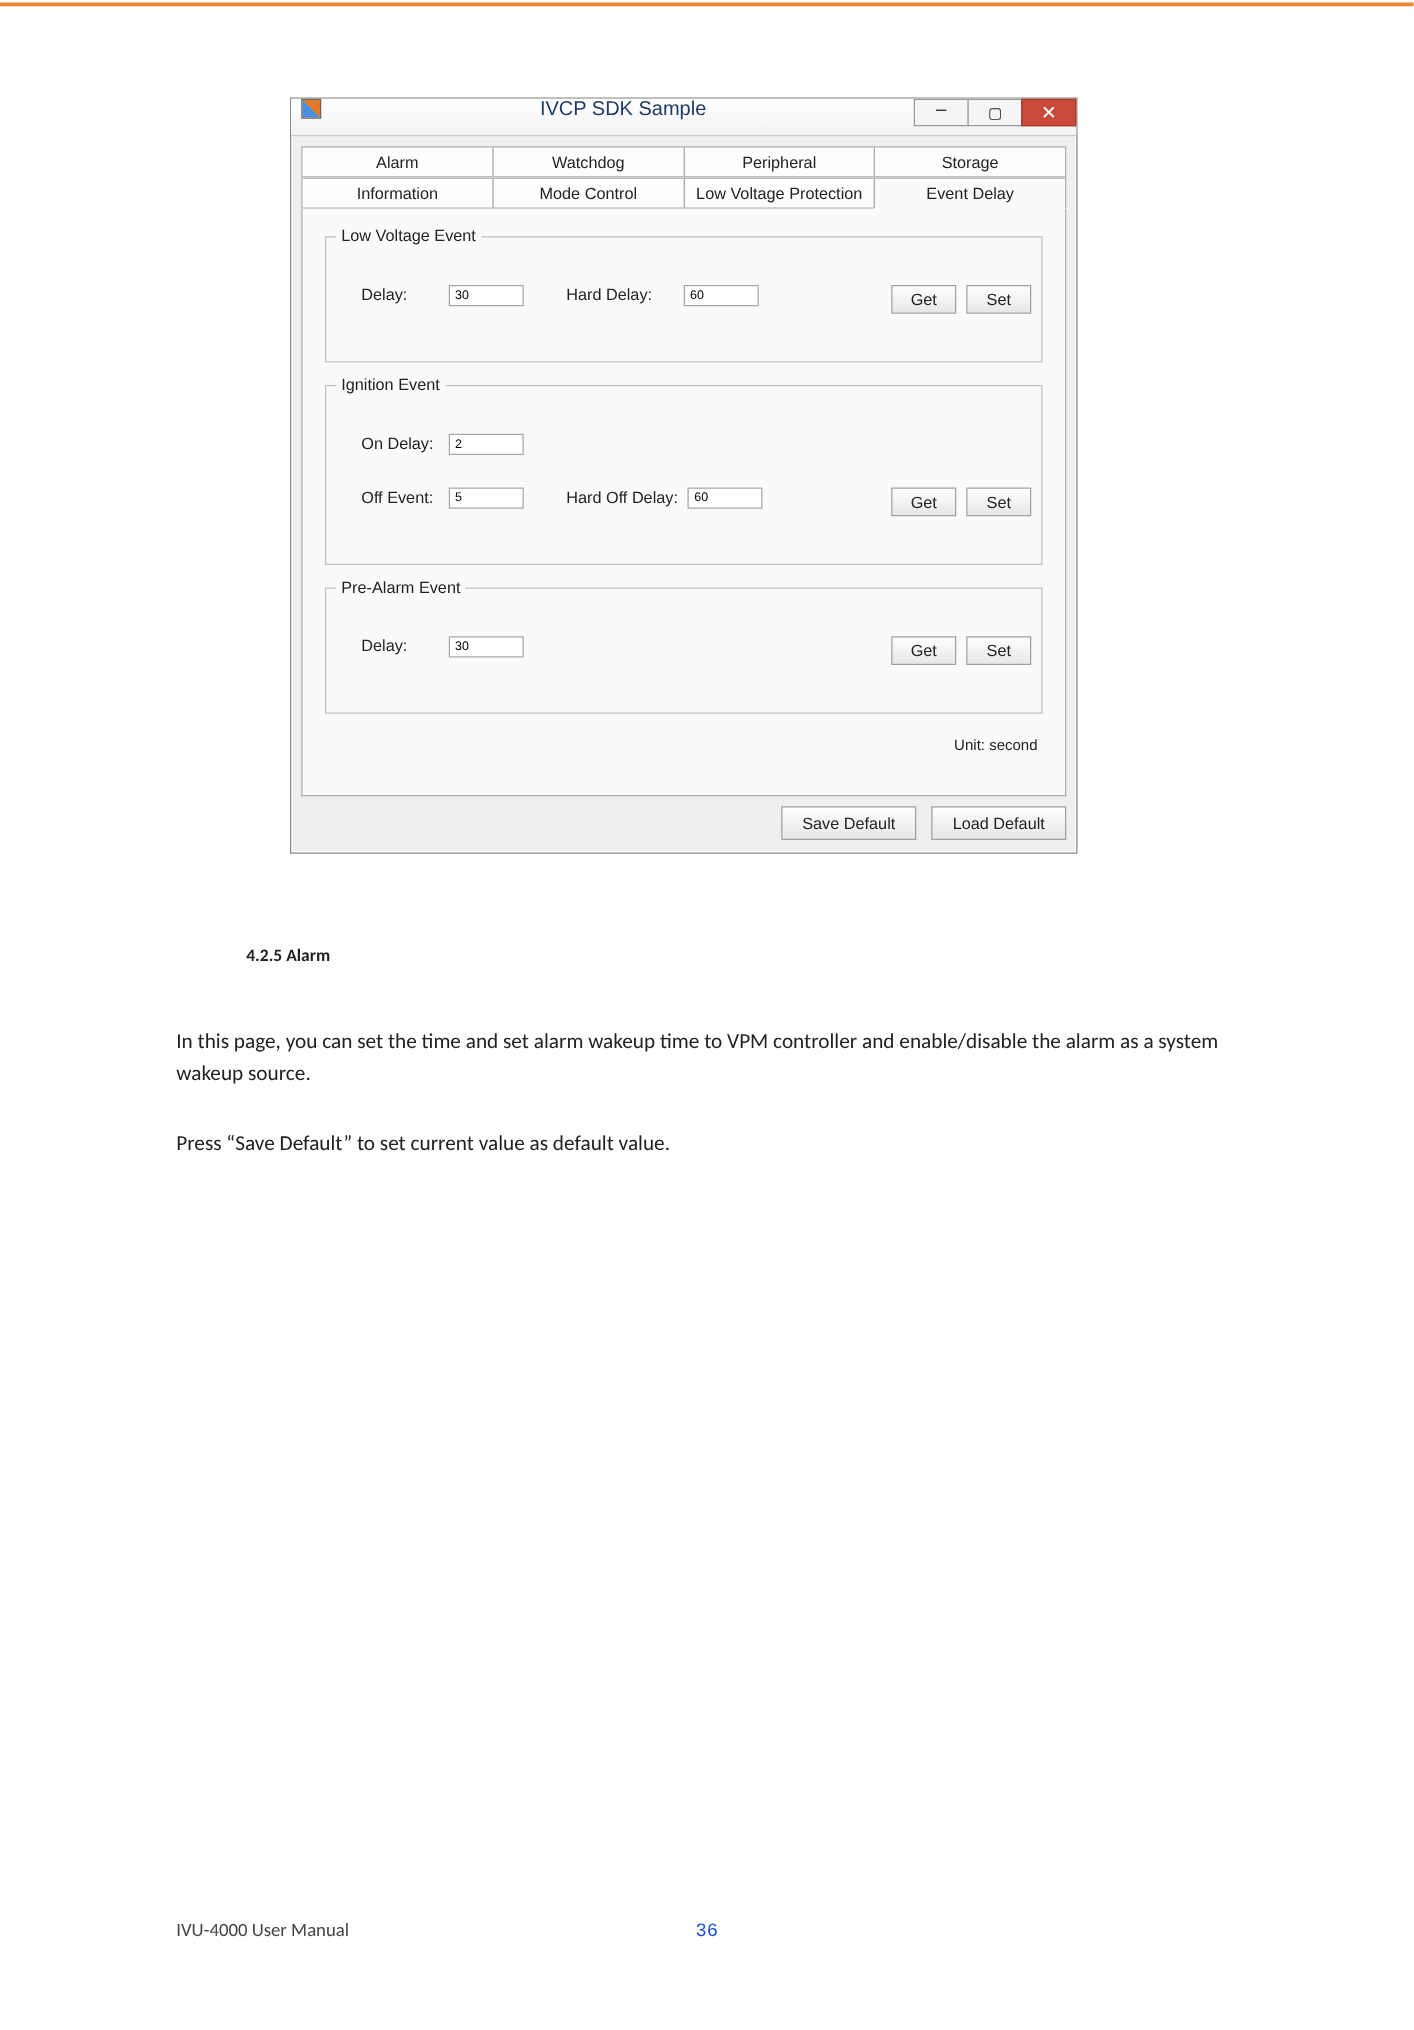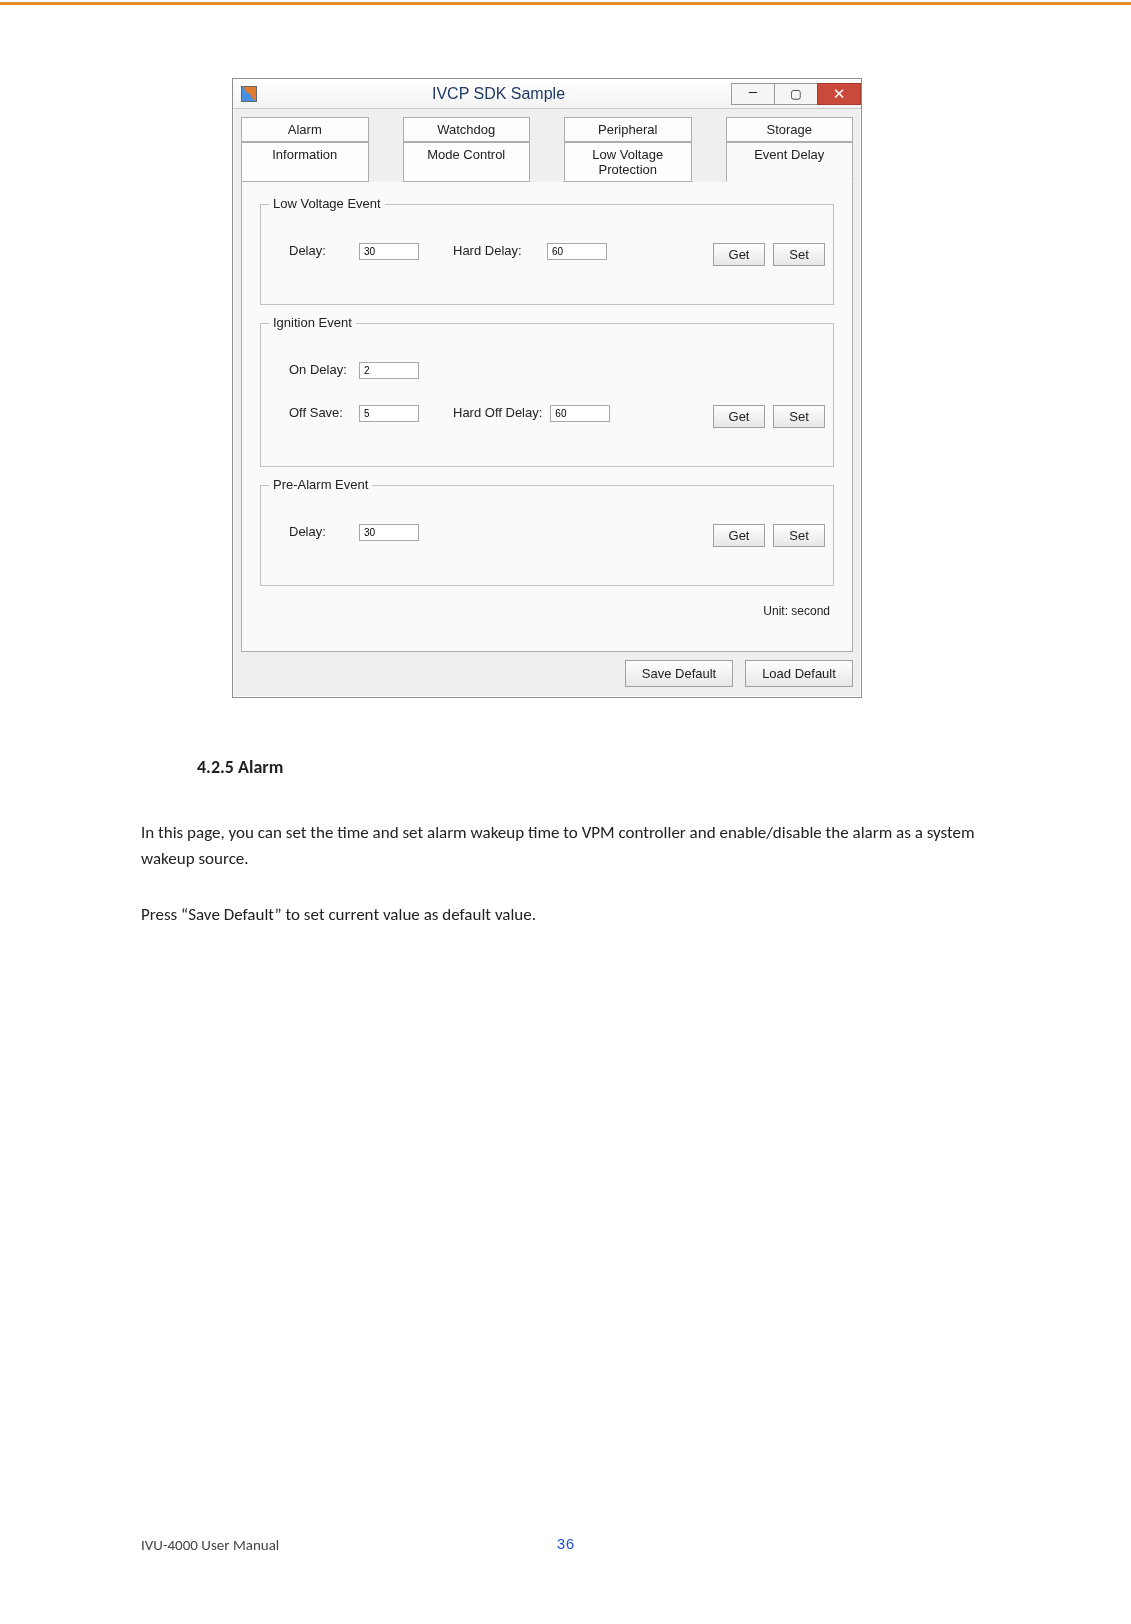--- a/index.html
+++ b/index.html
@@ -28,21 +28,21 @@
       left: 232px;
       top: 78px;
       width: 630px;
       background: #efefef;
       border: 1px solid #8e8e8e;
       box-shadow: 0 0 0 1px #ffffff inset;
       font-size: 13px;
     }
     .titlebar {
       display: flex;
-      align-items: center;
+      align-items: flex-start;
       height: 30px;
       background: linear-gradient(#ffffff, #f3f3f3);
       border-bottom: 1px solid #c9c9c9;
     }
     .titlebar .sys-icon {
       width: 16px; height: 16px;
       margin: 0 8px;
       background: linear-gradient(45deg,#4a90e2 0 50%, #e27a2b 50% 100%);
       border: 1px solid #666;
     }
@@ -65,21 +65,21 @@
     }
     .titlebar .min::before { content: "–"; position: relative; top: -3px;}
     .titlebar .max::before { content: "▢"; font-size:12px;}
     .titlebar .close {
       background: #c9493a; color: #fff; border-color:#a53a2f;
     }
     .titlebar .close::before { content: "✕"; }
     .tab-strip {
       margin: 8px 8px 0 8px;
     }
-    .tab-row { display: flex; gap: 35px; }
+    .tab-row { display: flex; }
     .tab {
       flex: 1;
       border: 1px solid #adadad;
       background: #fdfdfd;
       text-align: center;
       padding: 4px 2px;
       font-size: 13px;
       margin-left: -1px;
       cursor: default;
     }
@@ -150,21 +150,21 @@
       gap: 12px;
       margin: 6px 8px 10px 8px;
     }
     .bottom-bar .btn { min-width: 108px; padding: 5px 10px; }
 
     
     .section-heading {
       position: absolute;
       left: 197px;
       top: 756px;
-      font-size: 18px;
+      font-size: 14px;
       font-weight: bold;
       font-family: Calibri, Arial, sans-serif;
     }
     .body-text {
       position: absolute;
       left: 141px;
       width: 880px;
       font-size: 17px;
       line-height: 1.5;
       font-family: Calibri, Arial, sans-serif;
@@ -241,21 +241,21 @@
         </div>
       </div>
 
       <div class="group">
         <div class="group-title">Ignition Event</div>
         <div class="row">
           <span class="lbl">On Delay:</span>
           <input class="tf" value="2" style="">
         </div>
         <div class="row">
-          <span class="lbl">Off Save:</span>
+          <span class="lbl">Off Event:</span>
           <input class="tf" value="5" style="">
           <span style="width:18px"></span>
           <span class="lbl wide">Hard Off Delay:</span>
           <input class="tf" value="60" style="">
           <span class="spacer"></span>
           <span class="btn">Get</span>
           <span class="btn">Set</span>
         </div>
       </div>
 

